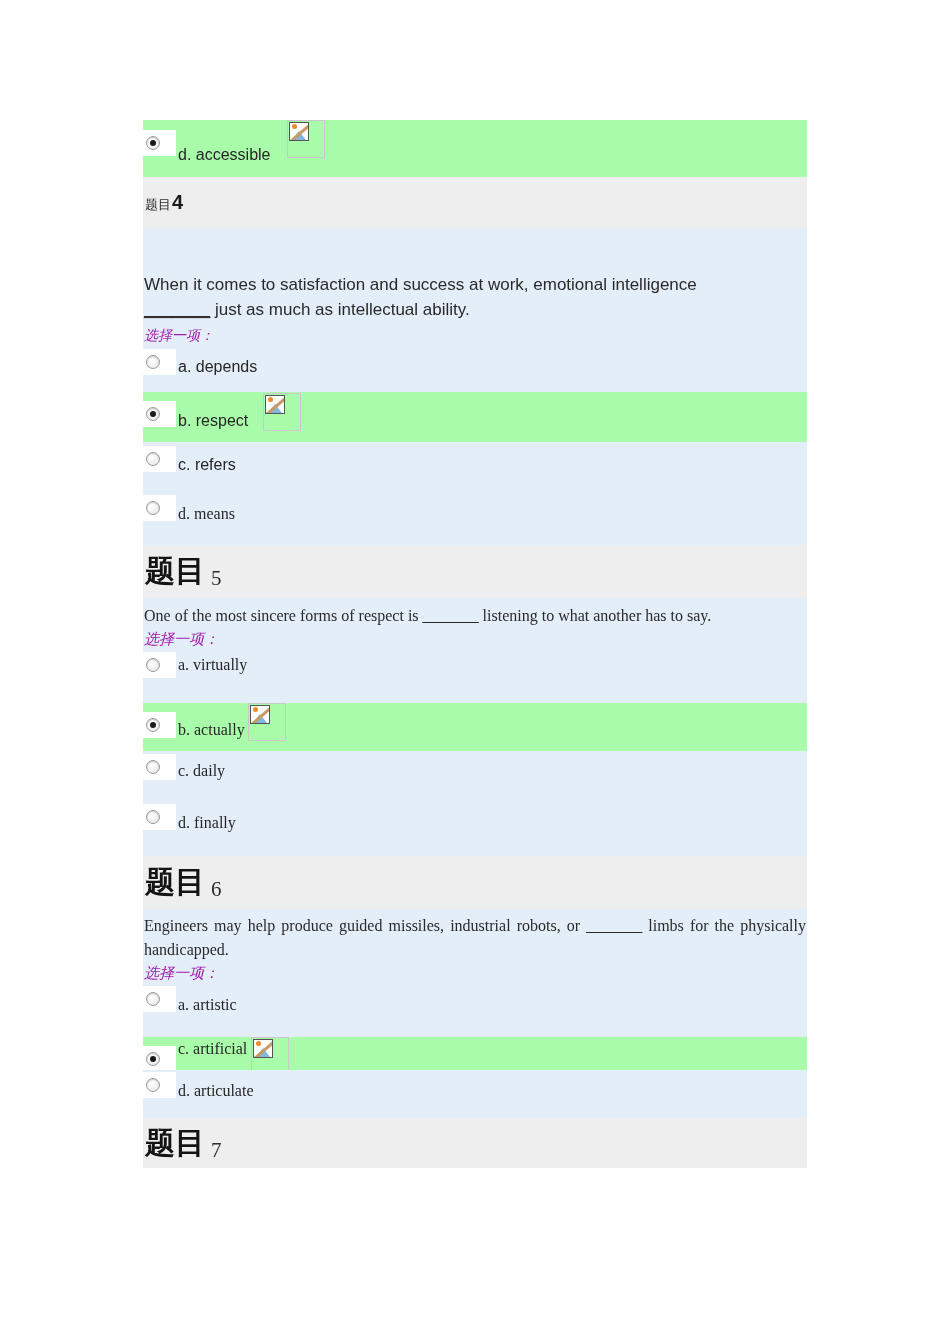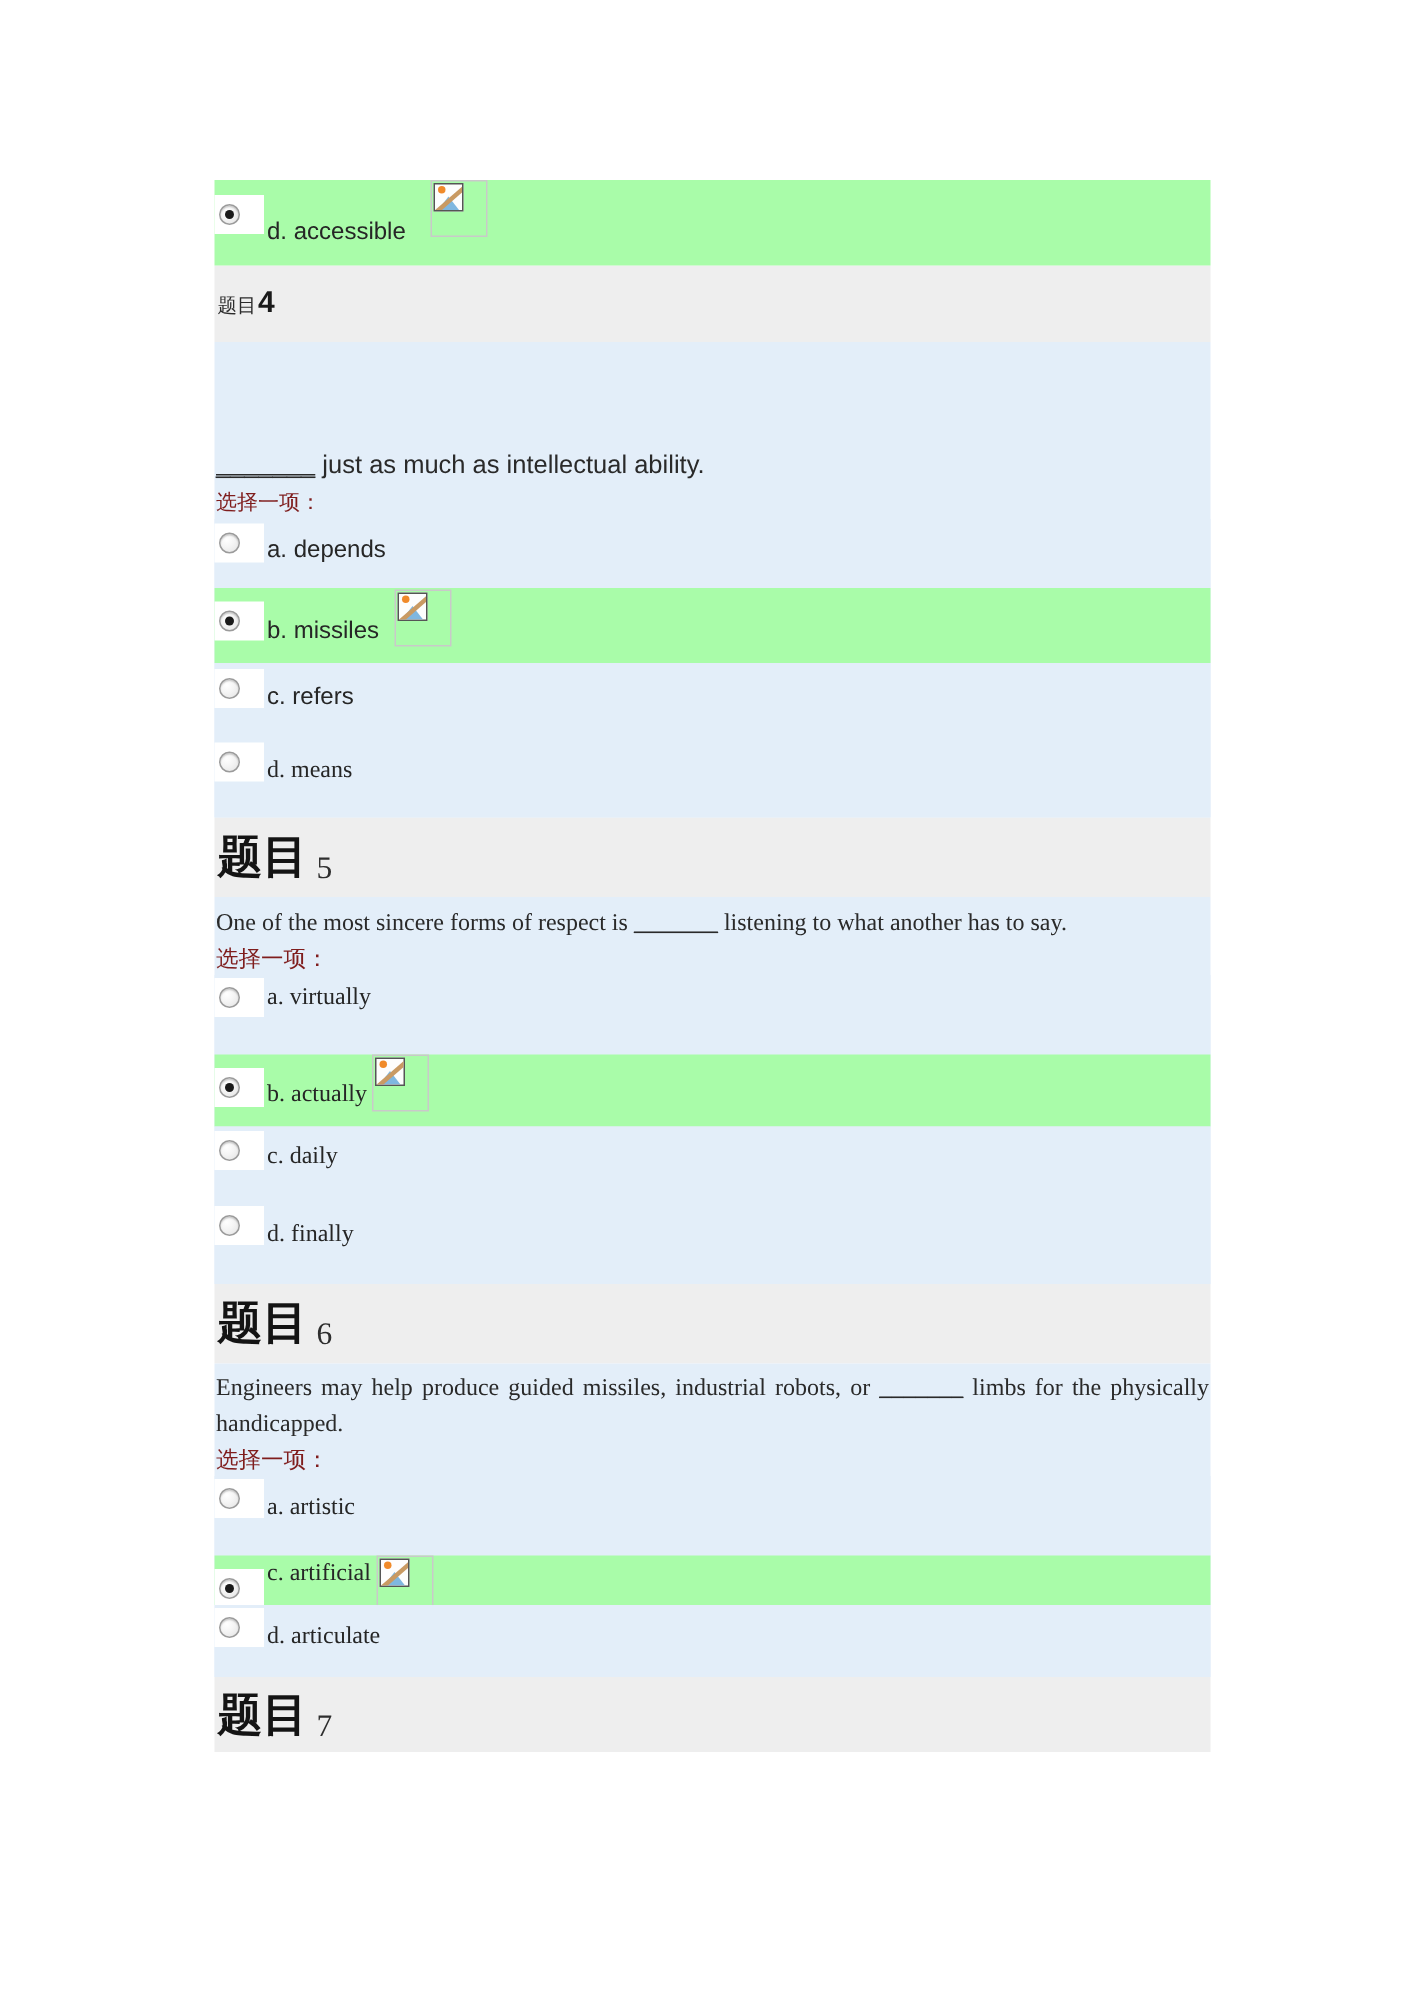--- a/index.html
+++ b/index.html
@@ -97,25 +97,26 @@
   .stem.justify {
     text-align: justify;
     text-align-last: left;
   }
   .blank {
     text-decoration: underline;
     letter-spacing: 0px;
   }
 
   .choose-label {
-    color: #7f1d1d;
+    color: #a21caf;
     font-family: "DejaVu Sans", "Liberation Sans", sans-serif;
     font-size: 14px;
     line-height: 21px;
     padding: 0 1px;
+    font-style: italic;
   }
   .choose-label.serif {
     font-family: "DejaVu Serif", "Liberation Serif", serif;
     font-size: 15px;
   }
 
   
   .opt {
     position: relative;
     background: #e3eef9;
@@ -249,21 +250,21 @@
 
   <div class="qheader small">
     <div class="qheader-inner">
       <span class="qh-cjk">题目</span><span class="qh-num">4</span>
     </div>
   </div>
 
   <div class="qbody">
     <div style="height:42px;"></div>
     <div class="stem sans" style="padding-top:2px;">
-      <br>
+      <span>When it comes to satisfaction and success at work, emotional intelligence</span><br>
       <span class="blank">_______</span><span> just as much as intellectual ability.</span>
     </div>
     <div class="choose-label" style="padding-top:3px;">选择一项：</div>
 
     <div class="opt h44" style="height:46px;">
       <div class="radio-wrap" style="top:3px;">
         <span class="radio"></span>
       </div>
       <span class="opt-label sans" style="bottom:16px;">a. depends</span>
     </div>
@@ -272,21 +273,21 @@
       <div class="radio-wrap" style="top:9px;">
         <span class="radio on"></span>
       </div>
       <div class="broken-img" style="left:120px; top:1px;">
         <span class="glyph">
           <span class="sun"></span>
           <span class="mount"></span>
           <span class="slash"></span>
         </span>
       </div>
-      <span class="opt-label sans" style="bottom:12px;">b. missiles</span>
+      <span class="opt-label sans" style="bottom:12px;">b. respect</span>
     </div>
 
     <div class="opt" style="height:50px;">
       <div class="radio-wrap" style="top:4px;">
         <span class="radio"></span>
       </div>
       <span class="opt-label sans" style="bottom:18px;">c. refers</span>
     </div>
 
     <div class="opt" style="height:53px;">

